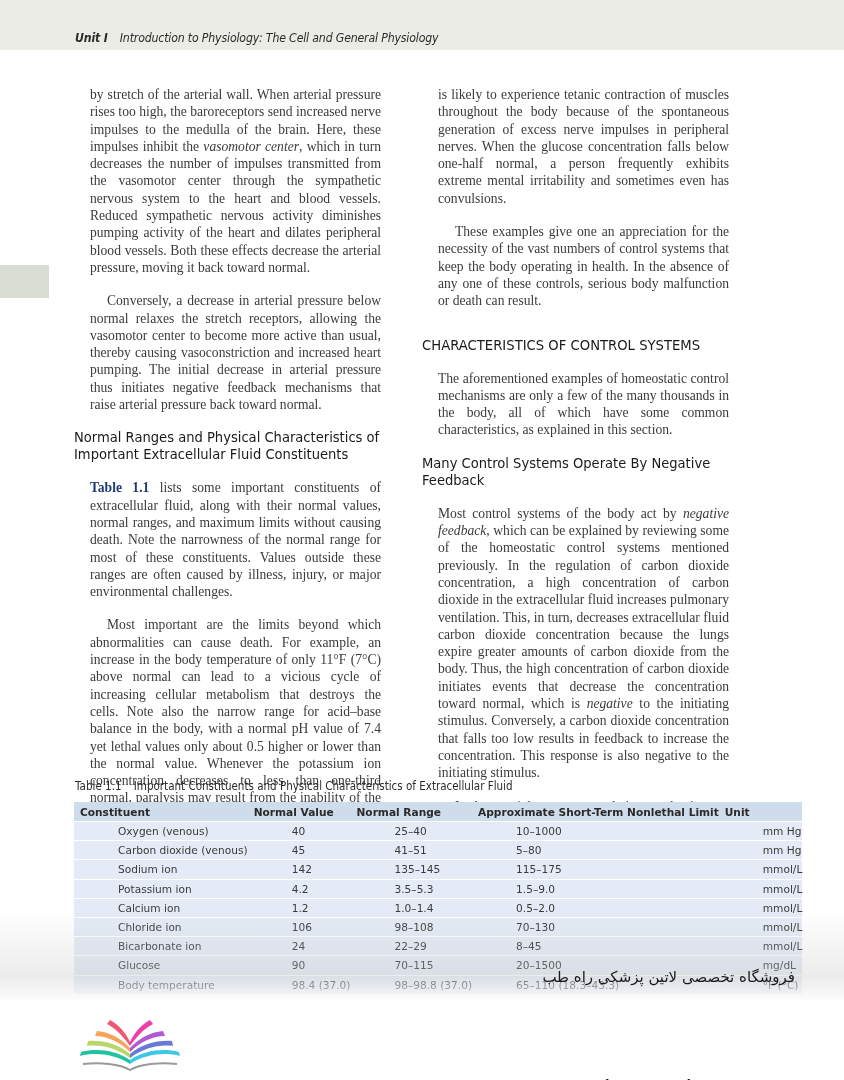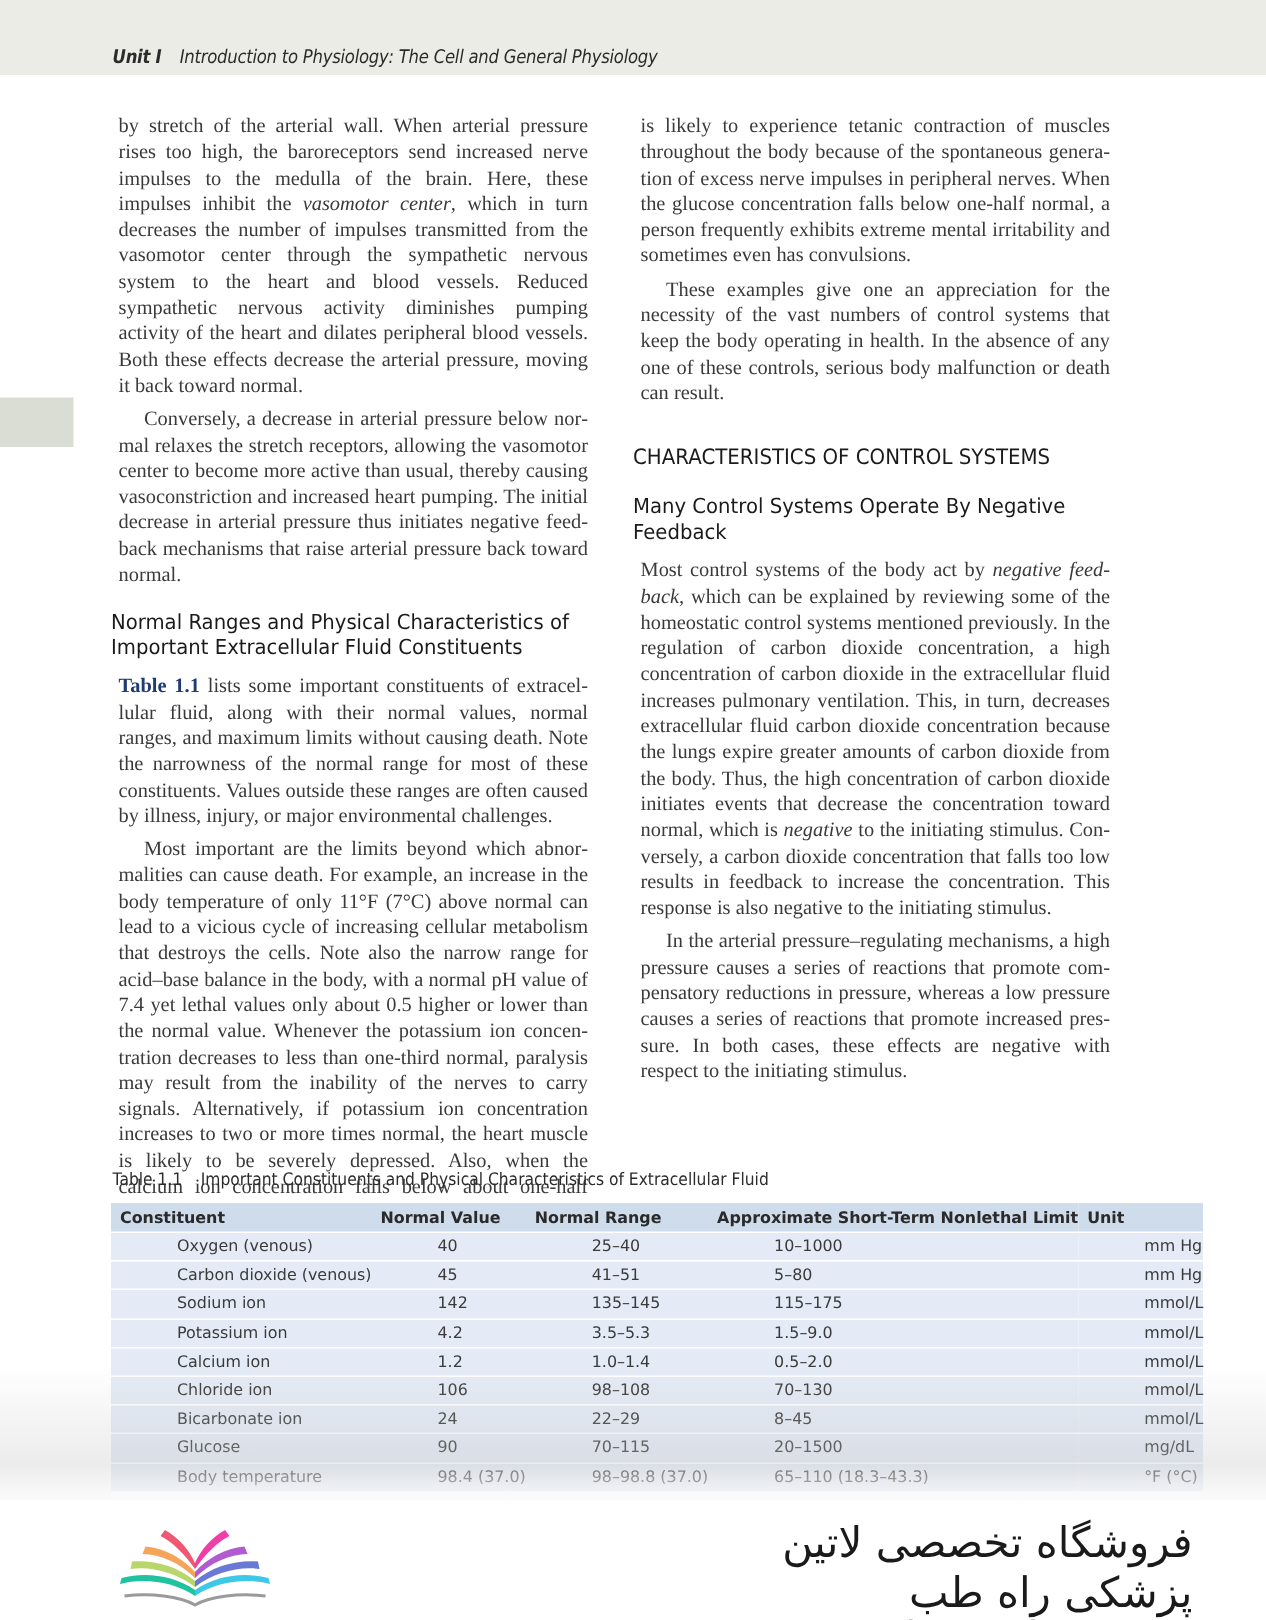--- a/index.html
+++ b/index.html
@@ -26,21 +26,21 @@
     position: absolute; left: 0; top: 265px; width: 49px; height: 33px;
     background: #d9ddd3;
   }
   .col {
     position: absolute; top: 70px; width: 323px;
     font-size: 13.6px; line-height: 17.3px; text-align: justify;
     hyphens: manual;
   }
   .col-left { left: 74px; }
   .col-right { left: 422px; }
-  .col p { margin: 5px; }
+  .col p { margin: 16px; }
   .col p.indent { text-indent: 17px; }
   .col em { font-style: italic; }
   .tref { font-weight: bold; color: #1f3b73; }
   h2.sub {
     font-family: "DejaVu Sans", sans-serif; font-weight: normal;
     font-size: 13.8px; line-height: 17px; color: #1a1a1a;
     margin: 16px 0 7px 0; text-align: left;
     transform: scaleX(0.95); transform-origin: left top;
   }
   h2.caps {
@@ -75,22 +75,22 @@
   .fade {
     position: absolute; left: 0; top: 910px; width: 844px; height: 95px;
     background: linear-gradient(to bottom, rgba(255,255,255,0) 0%, rgba(200,200,200,0.35) 70%, rgba(255,255,255,0.9) 100%);
     pointer-events: none;
   }
   .footer {
     position: absolute; left: 0; top: 1000px; width: 844px; height: 80px; background: #ffffff;
   }
   .logo { position: absolute; left: 75px; top: 1012px; width: 110px; height: 62px; }
   .shop-fa {
-    position: absolute; left: 450px; top: 1012px; width: 345px; text-align: right;
-    font-family: "DejaVu Sans", sans-serif; font-size: 28px; color: #1a1a1a; direction: rtl;
+    position: absolute; left: 450px; top: 968px; width: 345px; text-align: right;
+    font-family: "DejaVu Sans", sans-serif; font-size: 15px; color: #1a1a1a; direction: rtl;
   }
   .shop-url {
     position: absolute; left: 450px; top: 1076px; width: 342px; text-align: right;
     font-family: "DejaVu Sans", sans-serif; font-size: 24px; letter-spacing: 6.5px; color: #1a1a1a;
   }
   .shop-url .g { color: #6aa829; }
 </style>
 </head>
 <body>
 
@@ -107,20 +107,21 @@
   <p class="indent">Conversely, a decrease in arterial pressure below nor­mal relaxes the stretch receptors, allowing the vasomotor center to become more active than usual, thereby causing vasoconstriction and increased heart pumping. The initial decrease in arterial pressure thus initiates negative feed­back mechanisms that raise arterial pressure back toward normal.</p>
   <h2 class="sub">Normal Ranges and Physical Characteristics of Important Extracellular Fluid Constituents</h2>
   <p><span class="tref">Table 1.1</span><span> lists some important constituents of extracel­lular fluid, along with their normal values, normal ranges, and maximum limits without causing death. Note the narrowness of the normal range for most of these con­stituents. Values outside these ranges are often caused by illness, injury, or major environmental challenges.</span></p>
   <p class="indent">Most important are the limits beyond which abnor­malities can cause death. For example, an increase in the body temperature of only 11°F (7°C) above normal can lead to a vicious cycle of increasing cellular metabolism that destroys the cells. Note also the narrow range for acid–base balance in the body, with a normal pH value of 7.4 yet lethal values only about 0.5 higher or lower than the normal value. Whenever the potassium ion concen­tration decreases to less than one-third normal, paralysis may result from the inability of the nerves to carry signals. Alternatively, if potassium ion concentration increases to two or more times normal, the heart muscle is likely to be severely depressed. Also, when the calcium ion con­centration falls below about one-half normal, a person</p>
 </div>
 
 <div class="col col-right">
   <p>is likely to experience tetanic contraction of muscles throughout the body because of the spontaneous genera­tion of excess nerve impulses in peripheral nerves. When the glucose concentration falls below one-half normal, a person frequently exhibits extreme mental irritability and sometimes even has convulsions.</p>
   <p class="indent">These examples give one an appreciation for the neces­sity of the vast numbers of control systems that keep the body operating in health. In the absence of any one of these controls, serious body malfunction or death can result.</p>
   <h2 class="caps">CHARACTERISTICS OF CONTROL SYSTEMS</h2>
+  <p>The aforementioned examples of homeostatic control mechanisms are only a few of the many thousands in the body, all of which have some common characteristics, as explained in this section.</p>
   <h2 class="sub">Many Control Systems Operate By Negative Feedback</h2>
   <p><span>Most control systems of the body act by </span><em>negative feed­back</em><span>, which can be explained by reviewing some of the homeostatic control systems mentioned previously. In the regulation of carbon dioxide concentration, a high concentration of carbon dioxide in the extracellular fluid increases pulmonary ventilation. This, in turn, decreases extracellular fluid carbon dioxide concentration because the lungs expire greater amounts of carbon dioxide from the body. Thus, the high concentration of carbon dioxide initiates events that decrease the concentration toward normal, which is </span><em>negative</em><span> to the initiating stimulus. Con­versely, a carbon dioxide concentration that falls too low results in feedback to increase the concentration. This response is also negative to the initiating stimulus.</span></p>
   <p class="indent">In the arterial pressure–regulating mechanisms, a high pressure causes a series of reactions that promote com­pensatory reductions in pressure, whereas a low pressure causes a series of reactions that promote increased pres­sure. In both cases, these effects are negative with respect to the initiating stimulus.</p>
 </div>
 
 <div class="table-caption">
   <span class="tnum">Table 1.1</span>
   <span>Important Constituents and Physical Characteristics of Extracellular Fluid</span>
 </div>
 

